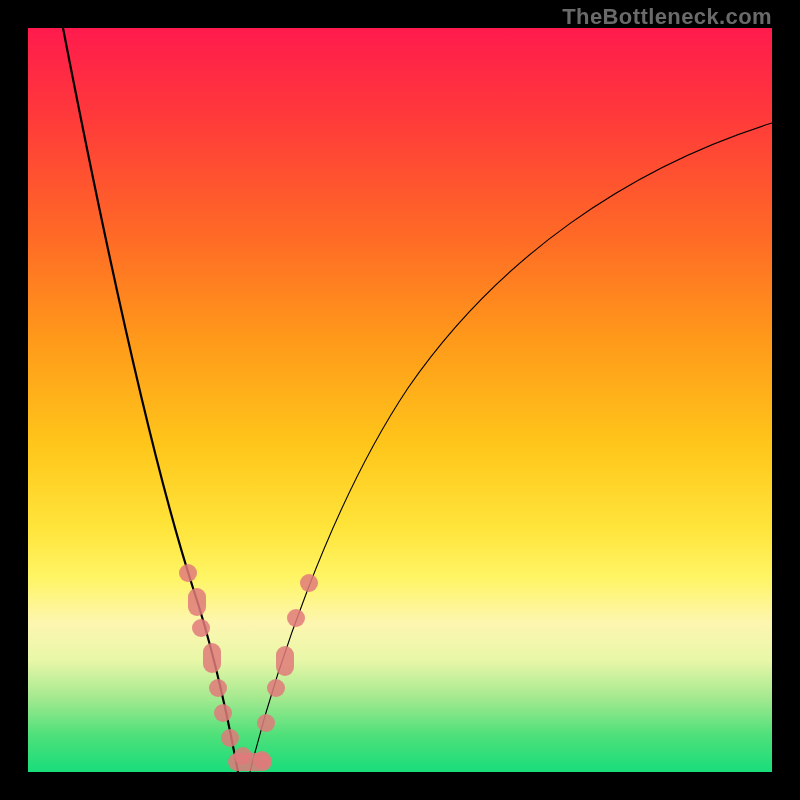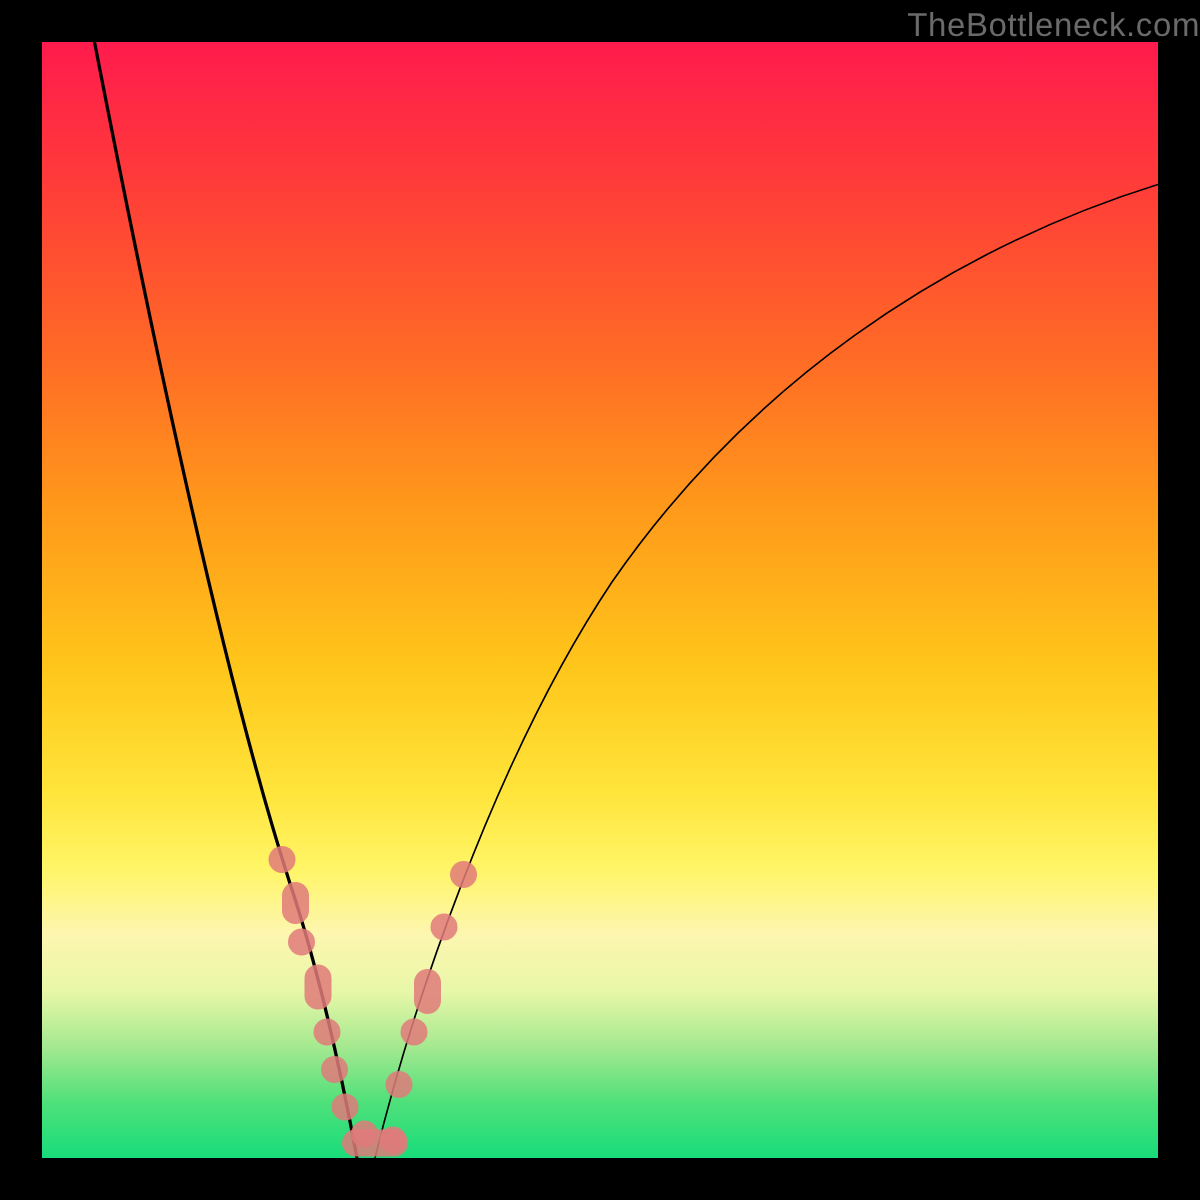--- a/index.html
+++ b/index.html
@@ -27,24 +27,24 @@
       #fff566 74%,
       #fdf6b0 80%,
       #e8f7a8 85%,
       #a5e98f 90%,
       #4fe07a 95%,
       #17dd7a 100%);
   }
   .watermark {
     position: absolute;
     top: 4px;
-    right: 0;
+    right: 28px;
     color: #6a6a6a;
     font-size: 22px;
-    font-weight: 400;
+    font-weight: 700;
     letter-spacing: 0.4px;
     pointer-events: none;
   }
   svg.curves {
     position: absolute;
     left: 0; top: 0;
     width: 744px;
     height: 744px;
     pointer-events: none;
   }

